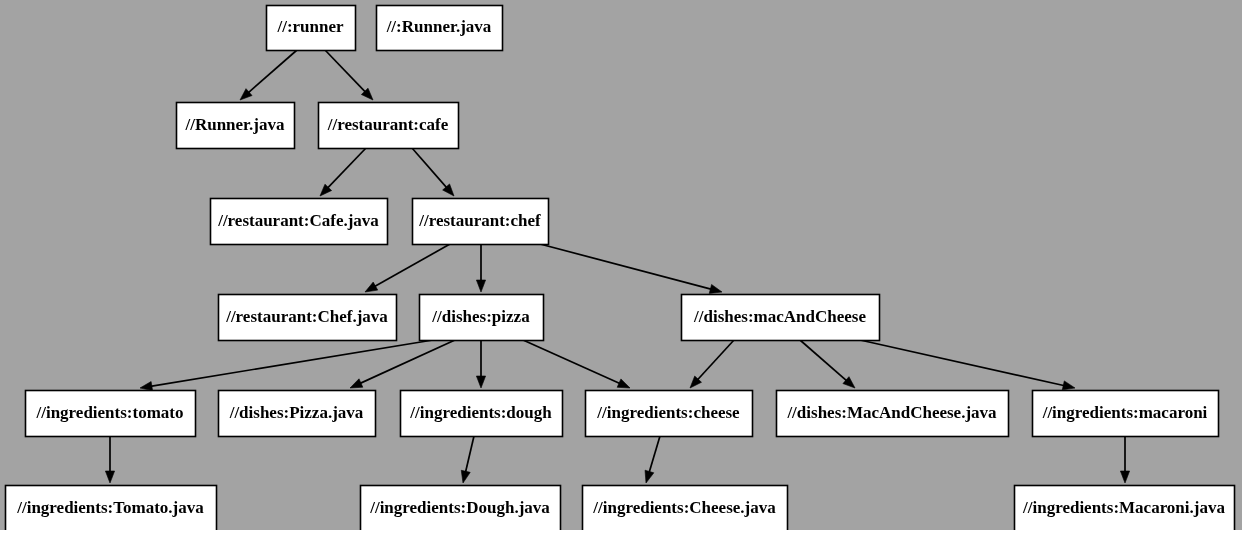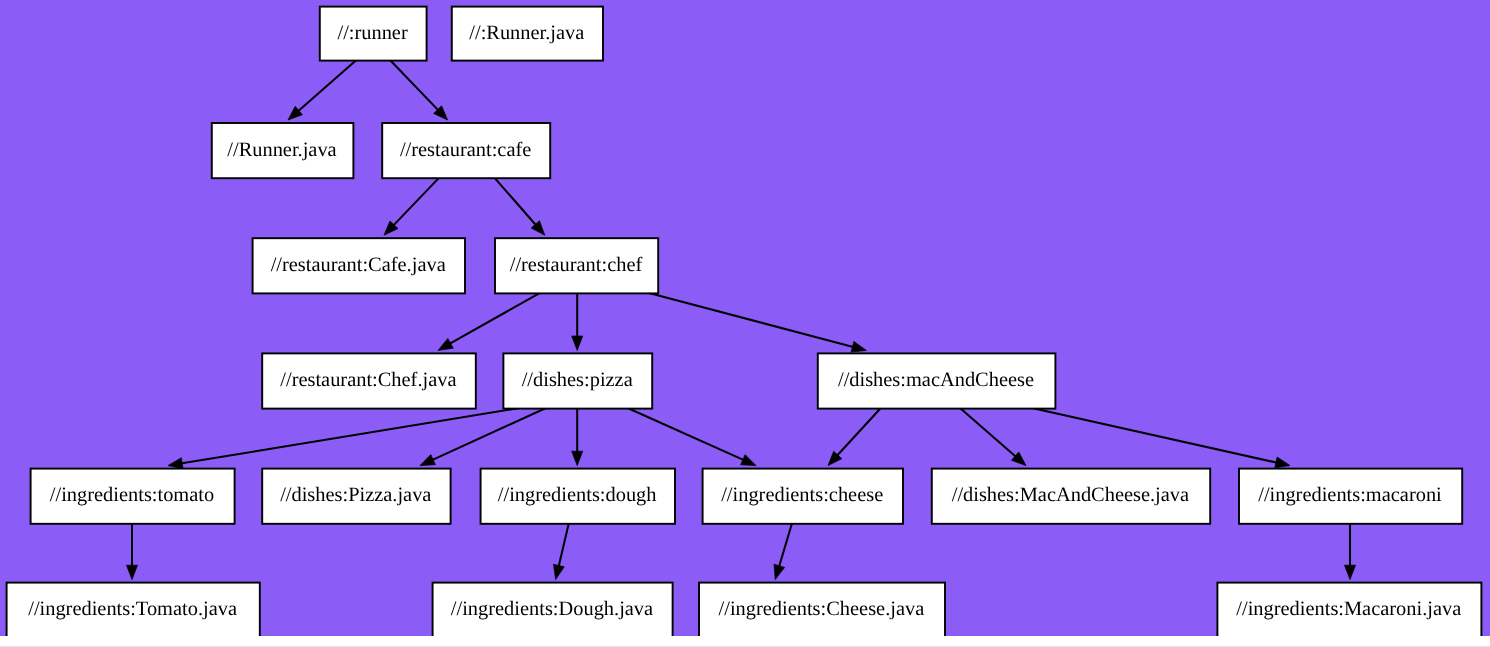--- a/index.html
+++ b/index.html
@@ -5,23 +5,24 @@
 <style>
   html, body {
     margin: 0;
     padding: 0;
     background: #ffffff;
   }
   #graph-root {
     position: relative;
     width: 1242px;
     height: 530px;
-    background: #8b5cf6;
+    background: #a3a3a3;
     font-family: "Liberation Serif", "DejaVu Serif", serif;
     overflow: hidden;
+    font-weight: bold;
   }
   #graph-svg {
     position: absolute;
     left: 0;
     top: 0;
     width: 1242px;
     height: 539px;
   }
   .node-box {
     fill: #ffffff;

